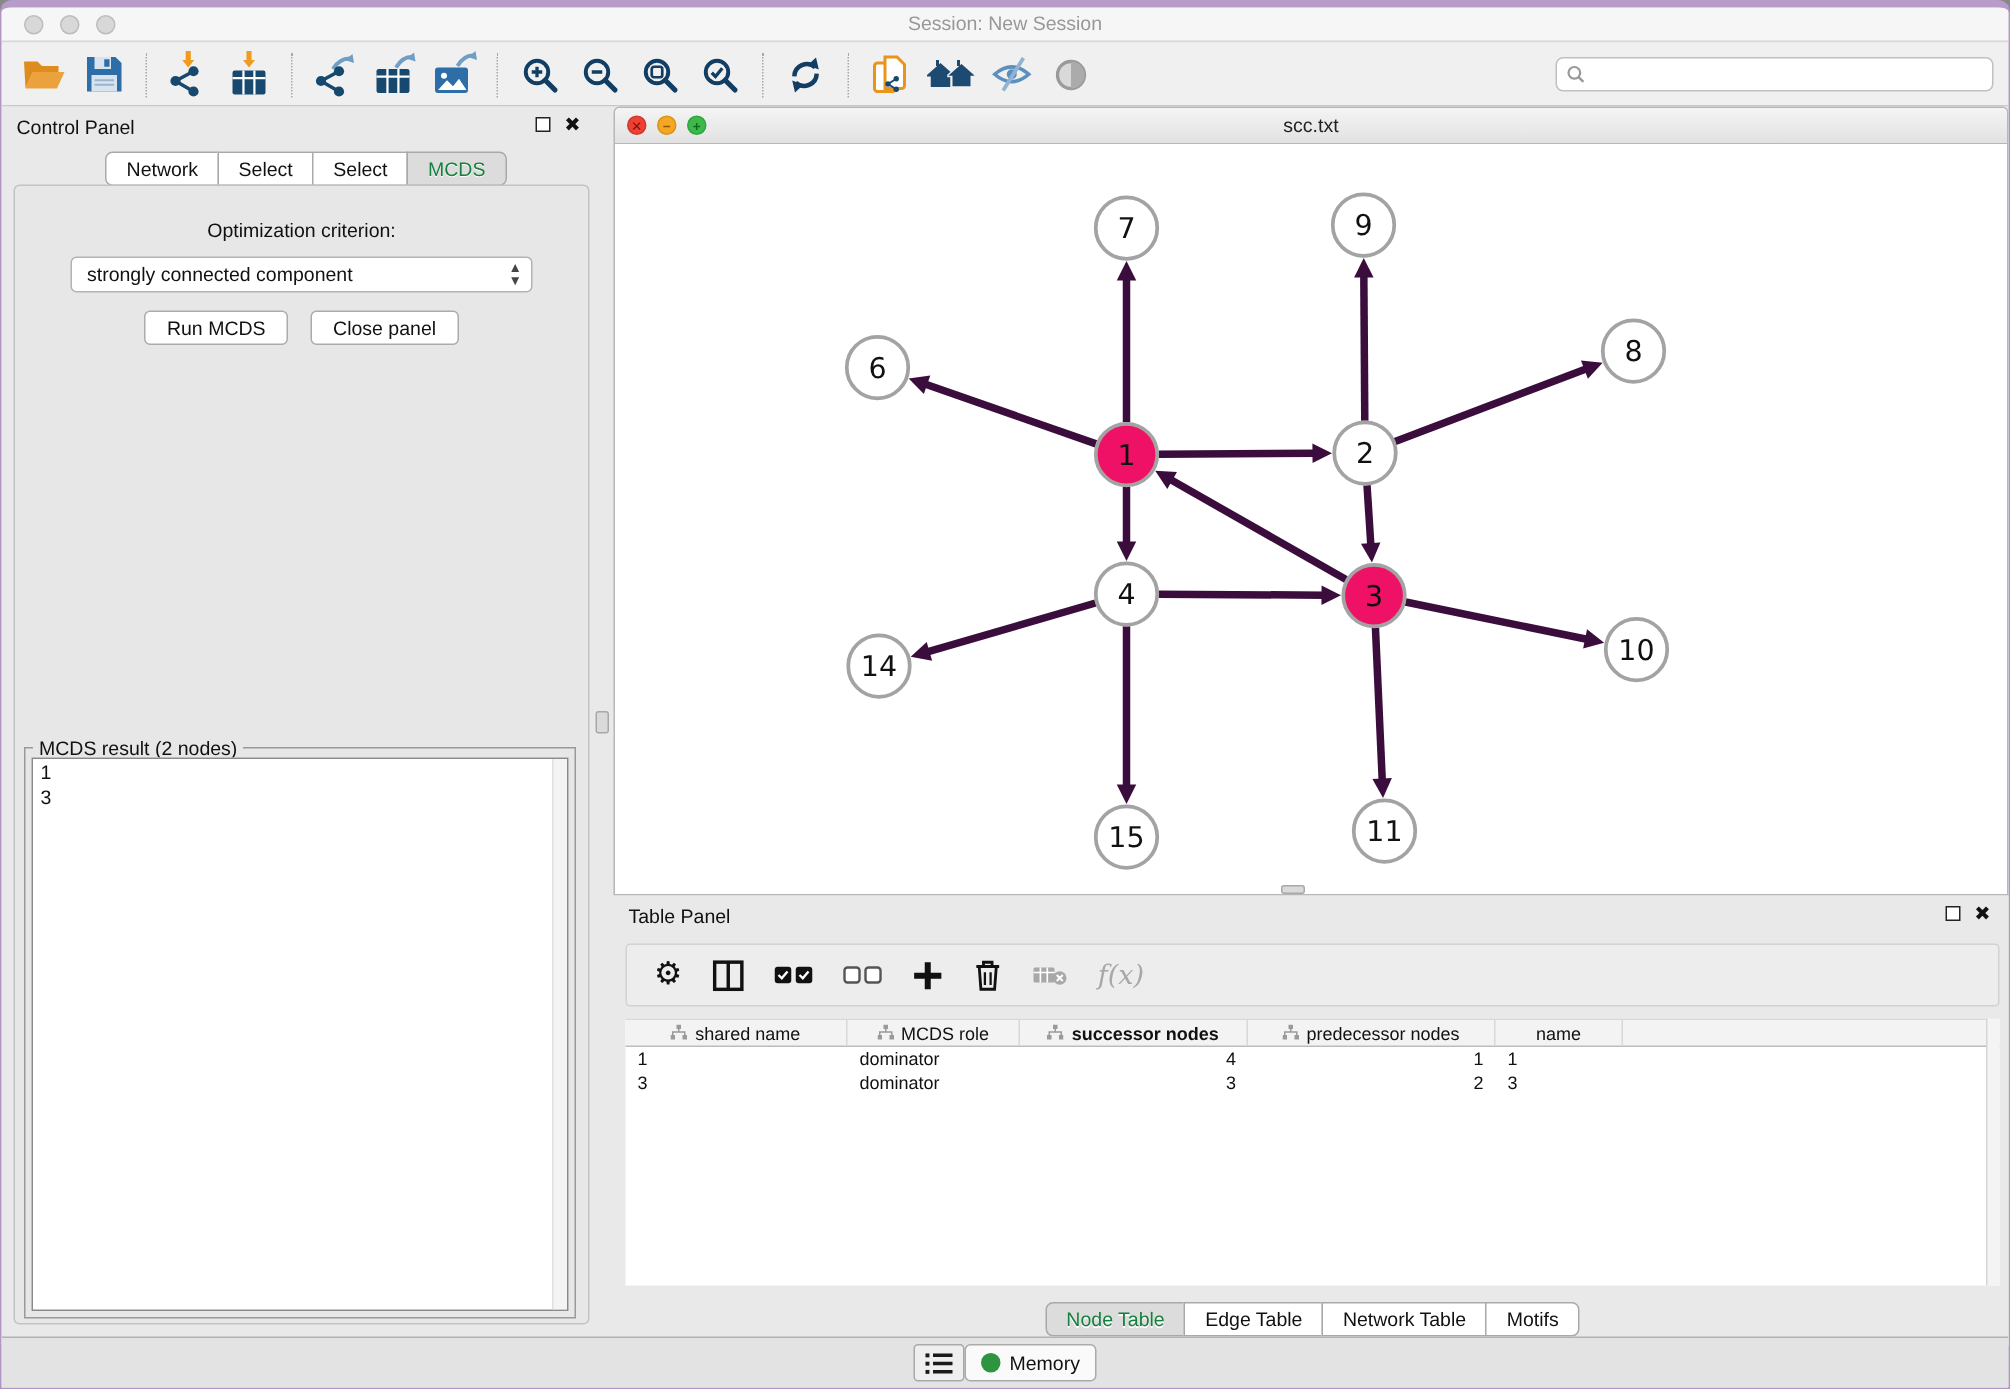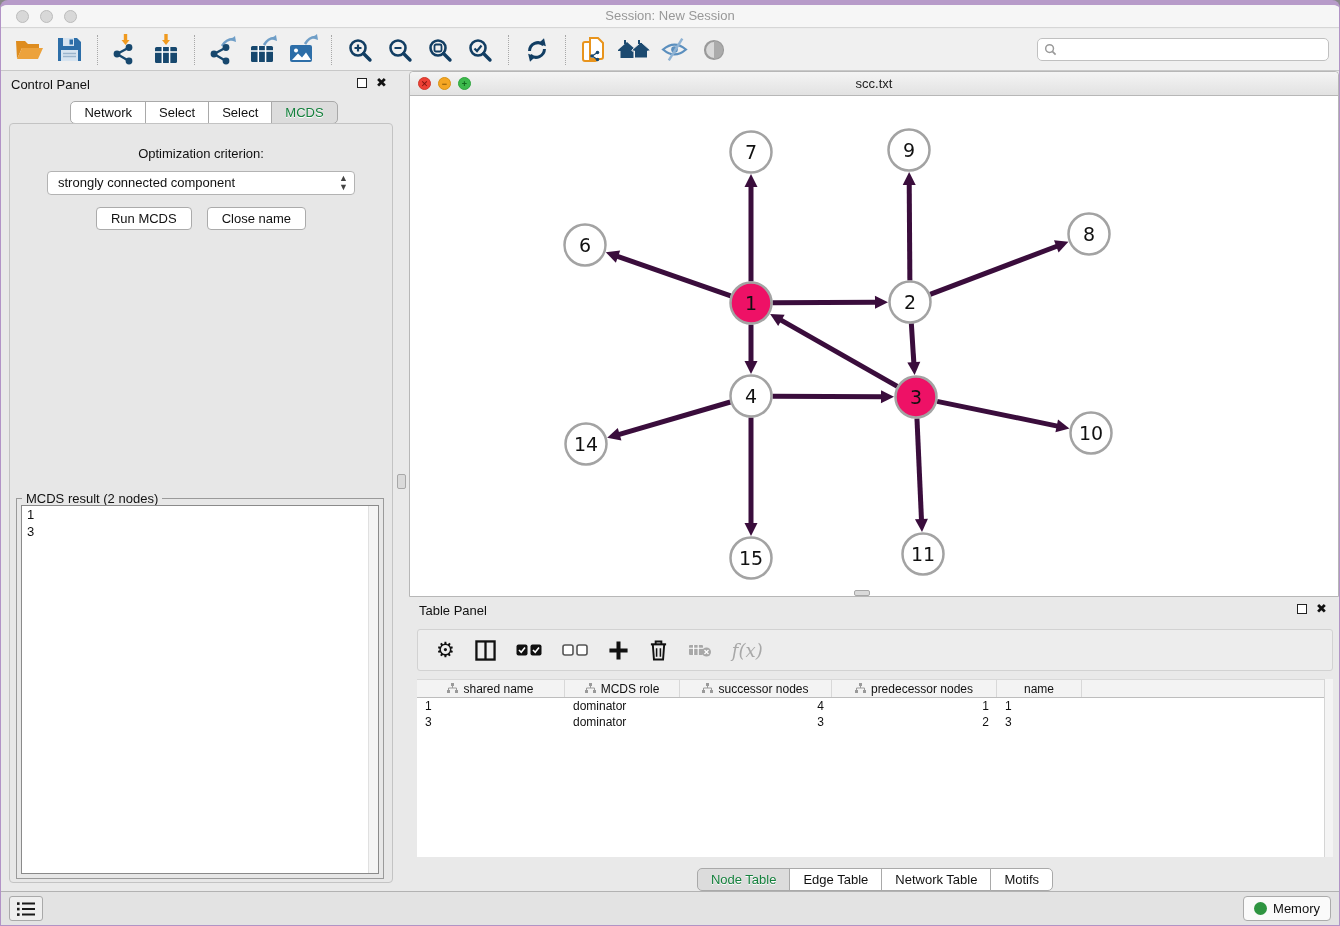--- a/index.html
+++ b/index.html
@@ -61,21 +61,21 @@
   .fx-label { font-family:"DejaVu Serif",serif; font-style:italic; font-size:18px; color:#a8a8a8; }
   .tp-table { position:absolute; left:8px; right:8px; top:82px; height:178px; background:#fff; }
   .tp-thead { display:flex; height:19px; background:#f3f3f3; border-top:1px solid #d8d8d8; border-bottom:1px solid #bdbdbd; }
   .th-cell { display:flex; align-items:center; justify-content:center; gap:5px; font-size:12px; color:#111; border-right:1px solid #d8d8d8; }
   .tp-row { display:flex; height:16px; }
   .td-cell { font-size:12px; color:#111; padding:0 8px; line-height:16px; overflow:hidden; }
   .tp-scroll { position:absolute; right:0; top:0; bottom:0; width:9px; background:#f4f4f4; border-left:1px solid #d5d5d5; }
   .tp-tabs { position:absolute; left:0; right:0; bottom:6px; display:flex; justify-content:center; }
   
   .status-bar { position:absolute; left:0; bottom:0; width:100%; height:34px; background:#e3e3e3; border-top:1px solid #b2b2b2;
-                display:flex; align-items:center; justify-content:space-between; padding:0 8px; }
+                display:flex; align-items:center; justify-content:center; padding:0 8px; }
   .list-btn { width:34px; height:25px; background:#efefef; border:1px solid #a9a9a9; border-radius:3px; display:flex; align-items:center; justify-content:center; }
   .memory-btn { height:25px; padding:0 10px; background:#fafafa; border:1px solid #ababab; border-radius:4px; display:flex; align-items:center; gap:6px; font-size:13px; color:#111; }
   .mem-dot { width:13px; height:13px; border-radius:50%; background:#2e9440; }
 </style>
 </head>
 <body>
 
 <div class="window">
 
   <div class="titlebar">
@@ -250,21 +250,21 @@
         <div class="opt-label">Optimization criterion:</div>
         <div class="dropdown">
           <span>strongly connected component</span>
           <span class="dd-stepper">
               <span>▲</span>
               <span>▼</span>
             </span>
         </div>
         <div class="btn-row">
           <span class="push-btn">Run MCDS</span>
-          <span class="push-btn">Close name</span>
+          <span class="push-btn">Close panel</span>
         </div>
         <div class="result-group">
           <span class="result-legend">MCDS result (2 nodes)</span>
           <div class="result-box" id="result-box">
             <div class="result-scroll"></div>
           <div class="result-line">1</div>
               <div class="result-line">3</div>
             </div>
         </div>
       </div>
@@ -428,21 +428,21 @@
               <svg width="11" height="11" viewBox="0 0 11 11">
                 <g fill="#9a9a9a">
                   <rect x="4" y="0" width="3" height="3"></rect>
                   <rect x="0" y="7" width="3" height="3"></rect>
                   <rect x="8" y="7" width="3" height="3"></rect>
                 </g>
                 <path d="M5.5 3v2M1.5 7V5h8v2" stroke="#9a9a9a" fill="none"></path>
               </svg>
               <span>MCDS role</span>
             </div>
-            <div class="th-cell" style="width: 152px;">
+            <div class="th-cell" style="width: 152px; font-weight: bold;">
               <svg width="11" height="11" viewBox="0 0 11 11">
                 <g fill="#9a9a9a">
                   <rect x="4" y="0" width="3" height="3"></rect>
                   <rect x="0" y="7" width="3" height="3"></rect>
                   <rect x="8" y="7" width="3" height="3"></rect>
                 </g>
                 <path d="M5.5 3v2M1.5 7V5h8v2" stroke="#9a9a9a" fill="none"></path>
               </svg>
               <span>successor nodes</span>
             </div>

